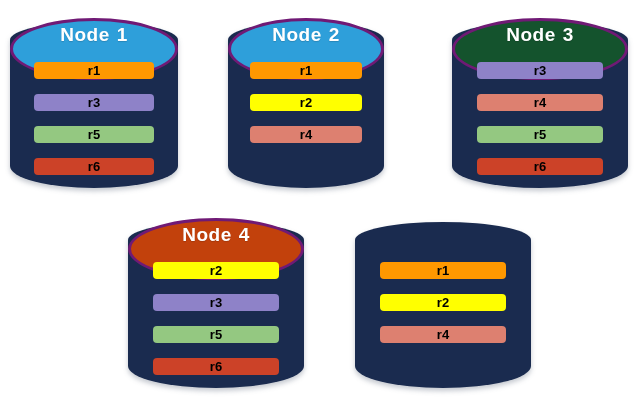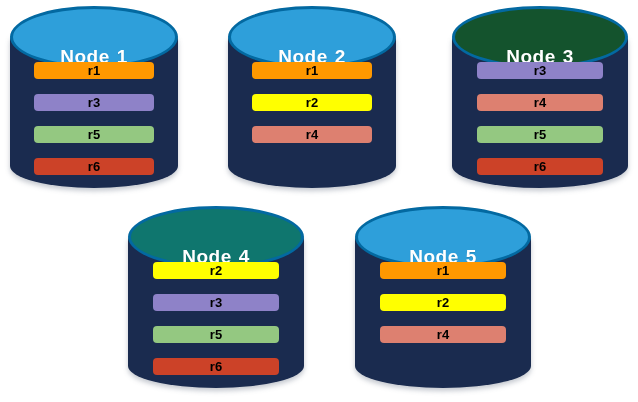--- a/index.html
+++ b/index.html
@@ -33,30 +33,30 @@
     width: 100%;
     bottom: 0;
     background: #1a2b4f;
     border-radius: 50% / 18px 18px 22px 22px;
     box-shadow: 0 3px 5px rgba(90,100,120,0.35);
   }
 
   .node-top {
     position: absolute;
     left: 0;
-    top: 0;
+    top: 12px;
     width: 100%;
     height: 62px;
     background: #2e9fda;
-    border: 3px solid #0369a1;
+    border: 3px solid #701a75;
     box-sizing: border-box;
     border-radius: 50%;
     z-index: 3;
     display: flex;
-    align-items: flex-end;
+    align-items: flex-start;
     justify-content: center;
   }
 
   .node-title {
     color: #ffffff;
     font-weight: bold;
     font-size: 19px;
     letter-spacing: 0.5px;
     white-space: nowrap;
     text-shadow: 0 1px 1px rgba(0,0,0,0.15);
@@ -107,21 +107,21 @@
           <span>r3</span>
         </div>
         <div class="record" style="background: rgb(148, 200, 129);">
           <span>r5</span>
         </div>
         <div class="record" style="background: rgb(204, 66, 40);">
           <span>r6</span>
         </div>
       </div>
     </div>
-    <div class="node" style="left: 228px; top: 6px; width: 168px; height: 182px;">
+    <div class="node" style="left: 228px; top: 6px; width: 156px; height: 182px;">
       <div class="node-body" style="background: rgb(26, 43, 79);"></div>
       <div class="node-top" style="background: rgb(46, 159, 218);">
         <div class="node-title"><span>Node</span><span class="num">2</span></div>
       </div>
       <div class="records">
         <div class="record" style="background: rgb(255, 152, 0);">
           <span>r1</span>
         </div>
         <div class="record" style="background: rgb(255, 255, 0);">
           <span>r2</span>
@@ -146,43 +146,40 @@
         <div class="record" style="background: rgb(148, 200, 129);">
           <span>r5</span>
         </div>
         <div class="record" style="background: rgb(204, 66, 40);">
           <span>r6</span>
         </div>
       </div>
     </div>
     <div class="node" style="left: 128px; top: 206px; width: 176px; height: 182px;">
       <div class="node-body" style="background: rgb(26, 43, 79);"></div>
-      <div class="node-top" style="background: #0f766e;">
+      <div class="node-top" style="background: #c2410c;">
         <div class="node-title"><span>Node</span><span class="num">4</span></div>
       </div>
       <div class="records">
         <div class="record" style="background: rgb(255, 255, 0);">
           <span>r2</span>
         </div>
         <div class="record" style="background: rgb(142, 130, 200);">
           <span>r3</span>
         </div>
         <div class="record" style="background: rgb(148, 200, 129);">
           <span>r5</span>
         </div>
         <div class="record" style="background: rgb(204, 66, 40);">
           <span>r6</span>
         </div>
       </div>
     </div>
     <div class="node" style="left: 355px; top: 206px; width: 176px; height: 182px;">
       <div class="node-body" style="background: rgb(26, 43, 79);"></div>
-      <div class="node-top" style="background: rgb(46, 159, 218);">
-        <div class="node-title"><span>Node</span><span class="num">5</span></div>
-      </div>
       <div class="records">
         <div class="record" style="background: rgb(255, 152, 0);">
           <span>r1</span>
         </div>
         <div class="record" style="background: rgb(255, 255, 0);">
           <span>r2</span>
         </div>
         <div class="record" style="background: rgb(221, 128, 112);">
           <span>r4</span>
         </div>

